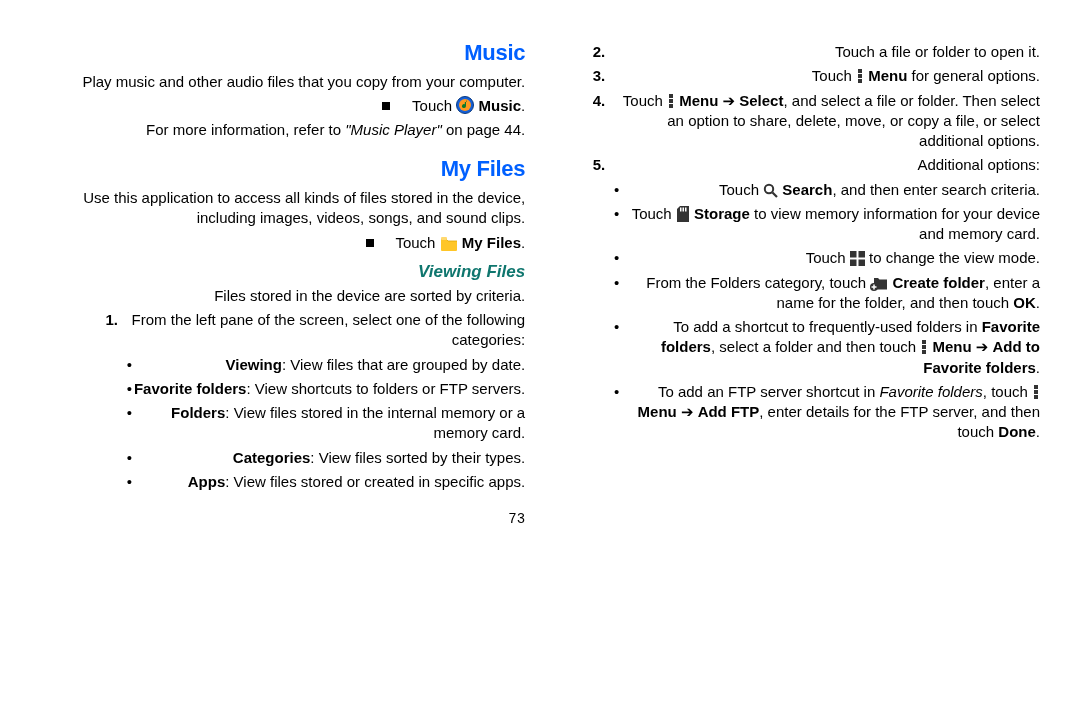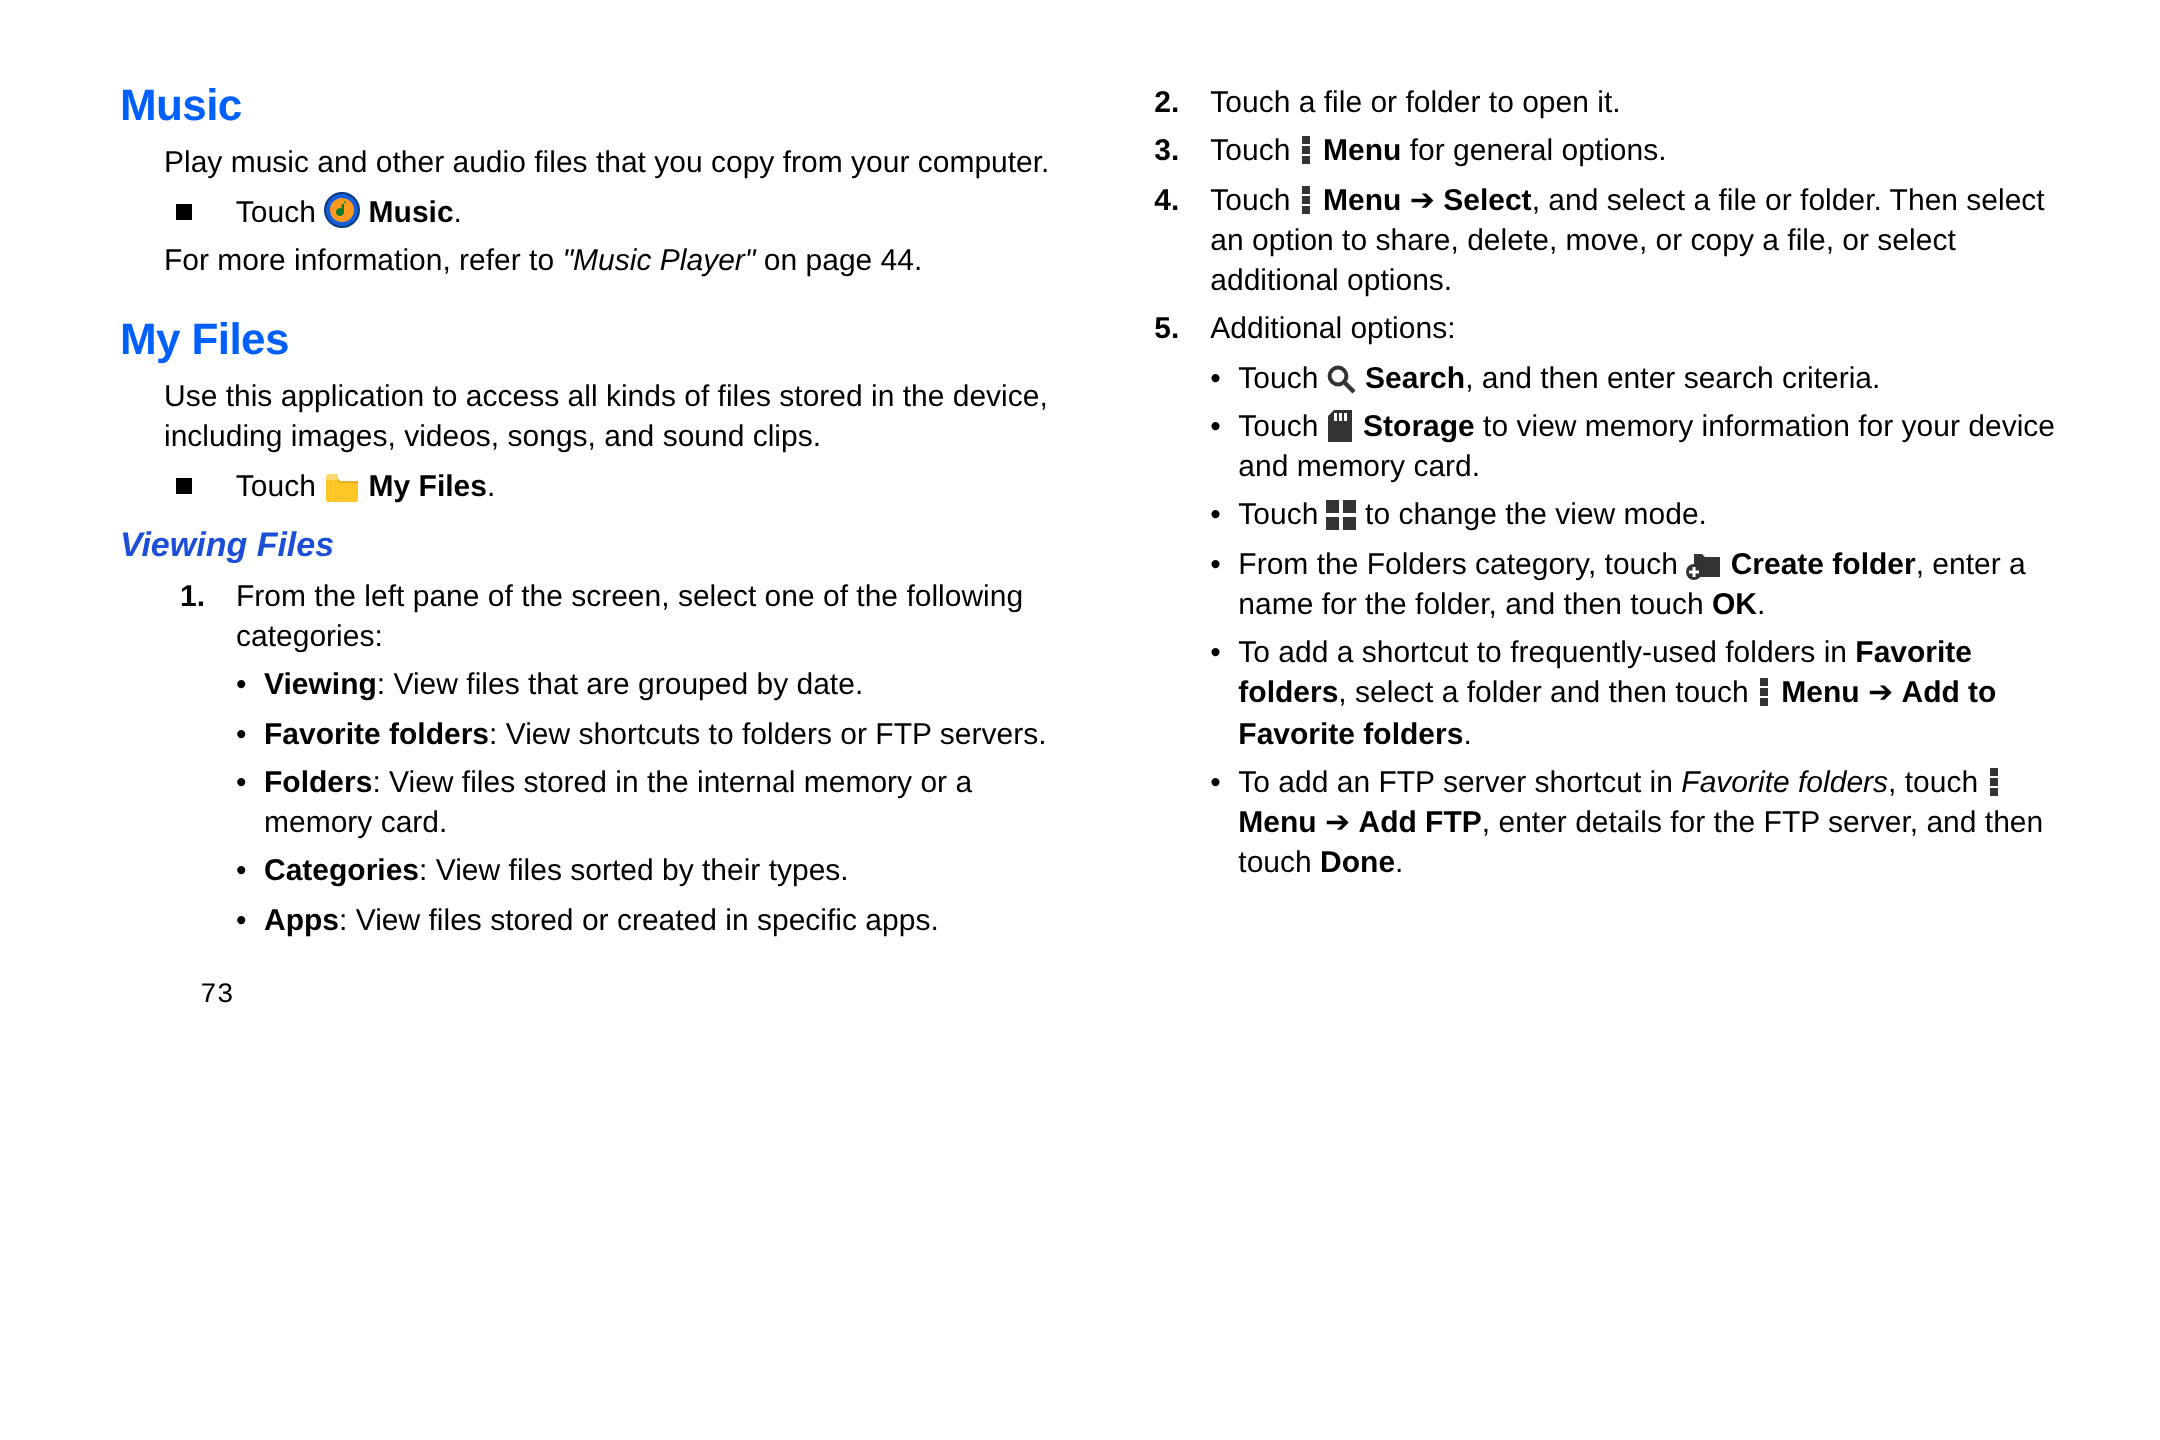--- a/index.html
+++ b/index.html
@@ -10,41 +10,42 @@
     font-size: 15px;
     color: #000;
     width: 1080px;
     height: 720px;
     overflow: hidden;
   }
   .page {
     display: flex;
     padding: 38px 40px 20px 60px;
     height: 660px;
+    text-align: right;
   }
   .col {
     width: 480px;
     padding-right: 30px;
     line-height: 1.35;
   }
   .col2 {
     width: 490px;
     padding-left: 10px;
     line-height: 1.35;
   }
   h1.blue {
     color: #0060ff;
     font-size: 22px;
     font-weight: 900;
     margin: 0 0 4px 0;
     font-family: Arial, Helvetica, sans-serif;
     letter-spacing: -0.3px;
   }
   h2.blue-italic {
-    color: #1d4ed8;
+    color: #0f766e;
     font-style: italic;
     font-size: 17px;
     font-weight: 900;
     margin: 8px 0 2px 0;
   }
   p {
     margin: 4px 0 4px 10px;
     line-height: 1.35;
   }
   p.flush { margin-left: 22px; }
@@ -122,20 +123,21 @@
       <span>Touch </span>
       <svg width="18" height="15" viewBox="0 0 18 15">
         <path d="M1 3 h5 l2 2 h9 v9 a1 1 0 0 1 -1 1 h-14 a1 1 0 0 1 -1 -1 z" fill="#ffc627"></path>
         <path d="M1 3 h5 l2 2 h9" fill="none" stroke="#e0a400" stroke-width="0.8"></path>
         <rect x="1" y="1" width="6" height="3" rx="1" fill="#ffd970"></rect>
       </svg>
       <span class="bold"> <span>My Files</span></span><span>.</span>
     </p>
 
     <h2 class="blue-italic">Viewing Files</h2>
+    <p class="tight">Files stored in the device are sorted by criteria.</p>
 
     <div class="num-item">
       <div class="num">1.</div>
       <div class="num-body">From the left pane of the screen, select one of the following categories:</div>
     </div>
 
     <div class="bullet-item">
       <div class="bullet-mark">•</div>
       <div class="bullet-body"><span class="bold">Viewing</span><span>: View files that are grouped by date.</span></div>
     </div>

